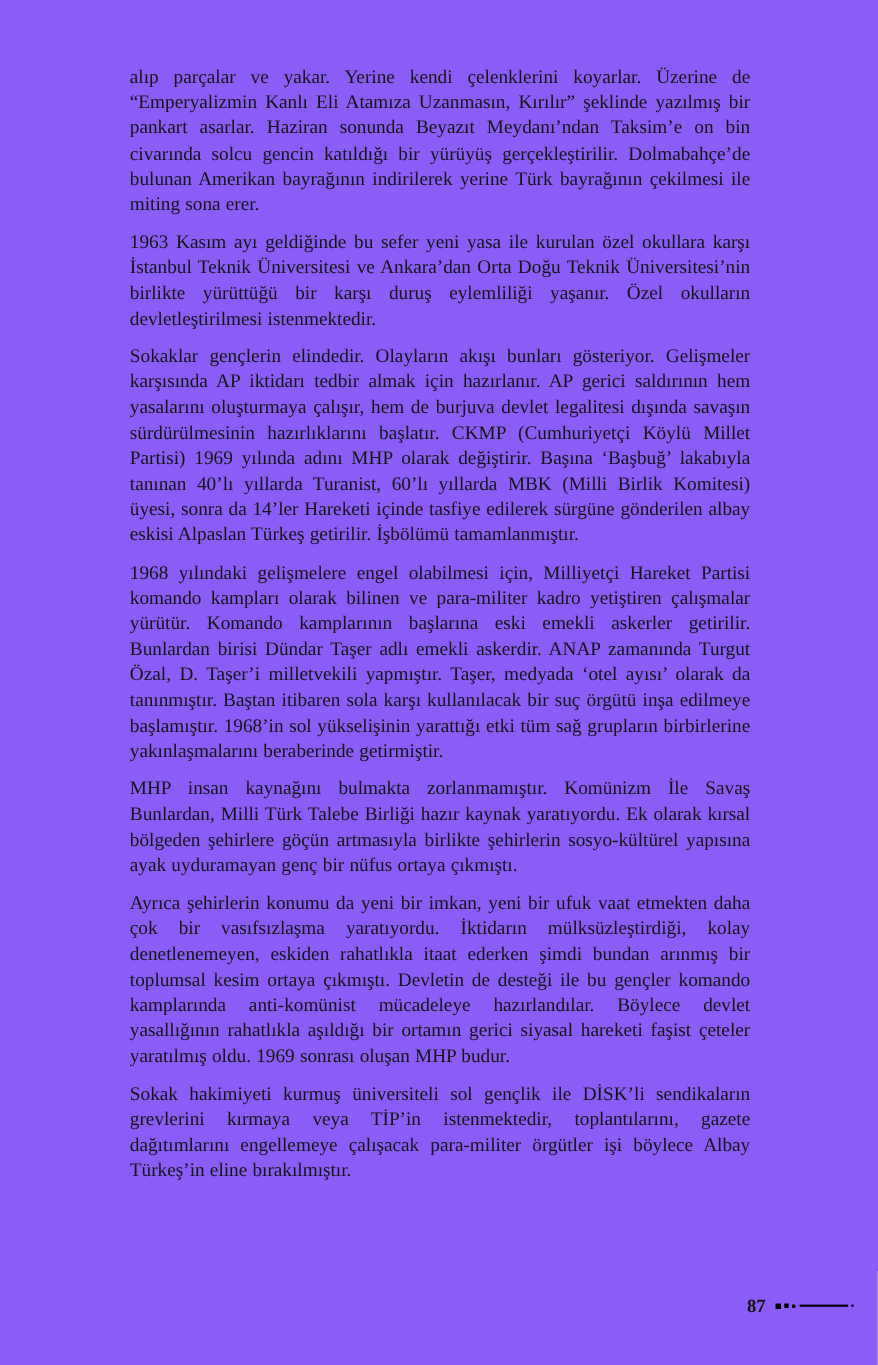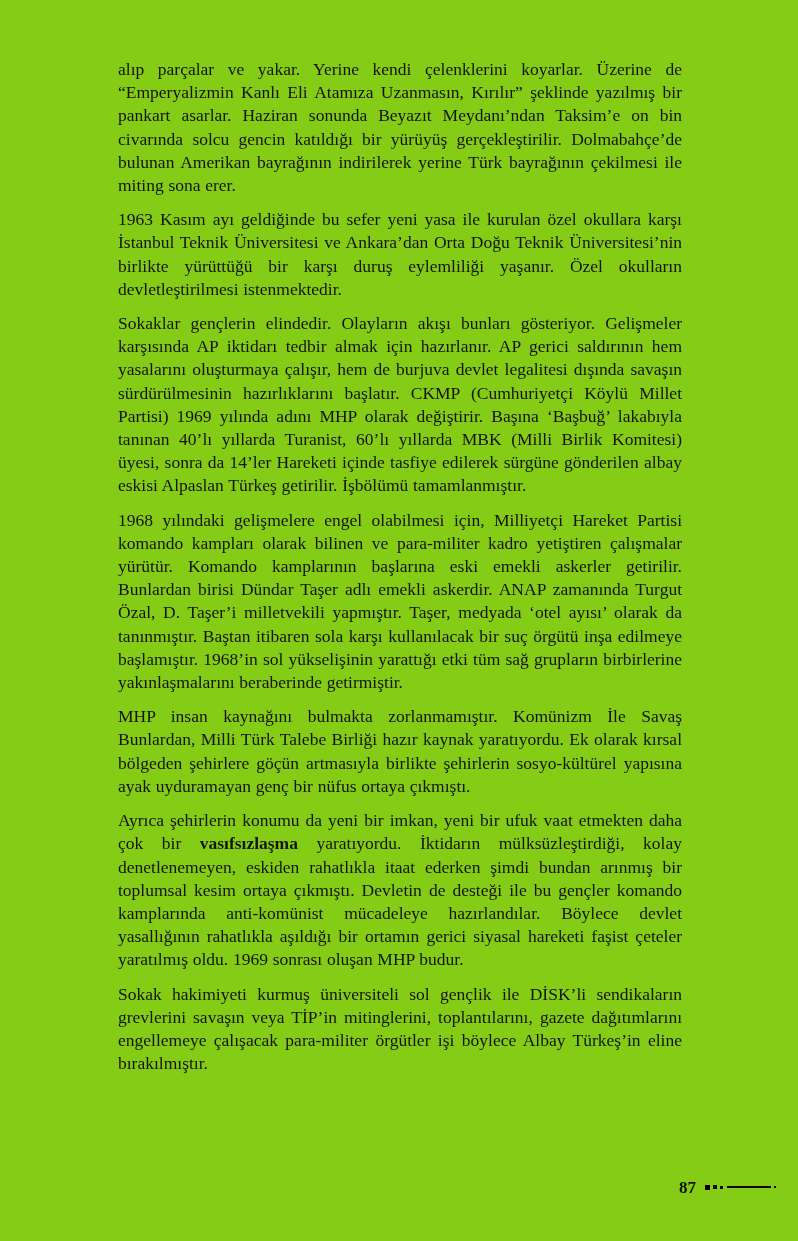--- a/index.html
+++ b/index.html
@@ -5,42 +5,42 @@
   html, body {
     margin: 0;
     padding: 0;
     background: #e8e8e8;
     font-family: "Liberation Serif", "DejaVu Serif", serif;
   }
   .page {
     position: relative;
     width: 798px;
     height: 1241px;
-    background: #84cc16;
+    background: #8b5cf6;
     color: #141414;
     overflow: hidden;
     margin: 0 auto;
   }
   .text-block {
     position: absolute;
     left: 118px;
     top: 58px;
     width: 564px;
     font-size: 17.5px;
     line-height: 23.2px;
     text-align: justify;
     hyphens: auto;
     -webkit-hyphens: auto;
     word-spacing: 0.02em;
   }
   .text-block p {
     margin: 0 0 11px 0;
   }
   .text-block b {
-    font-weight: bold;
+    font-weight: normal;
   }
   .page-footer {
     position: absolute;
     top: 1178px;
     right: 22px;
     display: flex;
     align-items: center;
     height: 18px;
   }
   .page-number {
@@ -83,21 +83,21 @@
 
 <div class="page">
 
   <main class="text-block" id="paragraphs">
       <p><span>alıp parçalar ve yakar. Yerine kendi çelenklerini koyarlar. Üzerine de “Emperyalizmin Kanlı Eli Atamıza Uzanmasın, Kırılır” şeklinde yazılmış bir pankart asarlar. Haziran sonunda Beyazıt Meydanı’ndan Taksim’e on bin civarında solcu gencin katıldığı bir yürüyüş gerçekleştirilir. Dolmabahçe’de bulunan Amerikan bayrağının indirilerek yerine Türk bayrağının çekilmesi ile miting sona erer.</span></p>
       <p><span>1963 Kasım ayı geldiğinde bu sefer yeni yasa ile kurulan özel okullara karşı İstanbul Teknik Üniversitesi ve Ankara’dan Orta Doğu Teknik Üniversitesi’nin birlikte yürüttüğü bir karşı duruş eylemliliği yaşanır. Özel okulların devletleştirilmesi istenmektedir.</span></p>
       <p><span>Sokaklar gençlerin elindedir. Olayların akışı bunları gösteriyor. Gelişmeler karşısında AP iktidarı tedbir almak için hazırlanır. AP gerici saldırının hem yasalarını oluşturmaya çalışır, hem de burjuva devlet legalitesi dışında savaşın sürdürülmesinin hazırlıklarını başlatır. CKMP (Cumhuriyetçi Köylü Millet Partisi) 1969 yılında adını MHP olarak değiştirir. Başına ‘Başbuğ’ lakabıyla tanınan 40’lı yıllarda Turanist, 60’lı yıllarda MBK (Milli Birlik Komitesi) üyesi, sonra da 14’ler Hareketi içinde tasfiye edilerek sürgüne gönderilen albay eskisi Alpaslan Türkeş getirilir. İşbölümü tamamlanmıştır.</span></p>
       <p><span>1968 yılındaki gelişmelere engel olabilmesi için, Milliyetçi Hareket Partisi komando kampları olarak bilinen ve para-militer kadro yetiştiren çalışmalar yürütür. Komando kamplarının başlarına eski emekli askerler getirilir. Bunlardan birisi Dündar Taşer adlı emekli askerdir. ANAP zamanında Turgut Özal, D. Taşer’i milletvekili yapmıştır. Taşer, medyada ‘otel ayısı’ olarak da tanınmıştır. Baştan itibaren sola karşı kullanılacak bir suç örgütü inşa edilmeye başlamıştır. 1968’in sol yükselişinin yarattığı etki tüm sağ grupların birbirlerine yakınlaşmalarını beraberinde getirmiştir.</span></p>
       <p><span>MHP insan kaynağını bulmakta zorlanmamıştır. Komünizm İle Savaş Bunlardan, Milli Türk Talebe Birliği hazır kaynak yaratıyordu. Ek olarak kırsal bölgeden şehirlere göçün artmasıyla birlikte şehirlerin sosyo-kültürel yapısına ayak uyduramayan genç bir nüfus ortaya çıkmıştı.</span></p>
       <p><span>Ayrıca şehirlerin konumu da yeni bir imkan, yeni bir ufuk vaat etmekten daha çok bir </span><b>vasıfsızlaşma</b><span> yaratıyordu. İktidarın mülksüzleştirdiği, kolay denetlenemeyen, eskiden rahatlıkla itaat ederken şimdi bundan arınmış bir toplumsal kesim ortaya çıkmıştı. Devletin de desteği ile bu gençler komando kamplarında anti-komünist mücadeleye hazırlandılar. Böylece devlet yasallığının rahatlıkla aşıldığı bir ortamın gerici siyasal hareketi faşist çeteler yaratılmış oldu. 1969 sonrası oluşan MHP budur.</span></p>
-      <p><span>Sokak hakimiyeti kurmuş üniversiteli sol gençlik ile DİSK’li sendikaların grevlerini savaşın veya TİP’in mitinglerini, toplantılarını, gazete dağıtımlarını engellemeye çalışacak para-militer örgütler işi böylece Albay Türkeş’in eline bırakılmıştır.</span></p>
+      <p><span>Sokak hakimiyeti kurmuş üniversiteli sol gençlik ile DİSK’li sendikaların grevlerini kırmaya veya TİP’in istenmektedir, toplantılarını, gazete dağıtımlarını engellemeye çalışacak para-militer örgütler işi böylece Albay Türkeş’in eline bırakılmıştır.</span></p>
     </main>
 
   <footer class="page-footer">
     <span class="page-number">87</span>
     <span class="ornament">
       <span class="sq"></span>
       <span class="sq s2"></span>
       <span class="sq s3"></span>
       <span class="rule"></span>
       <span class="dot"></span>

